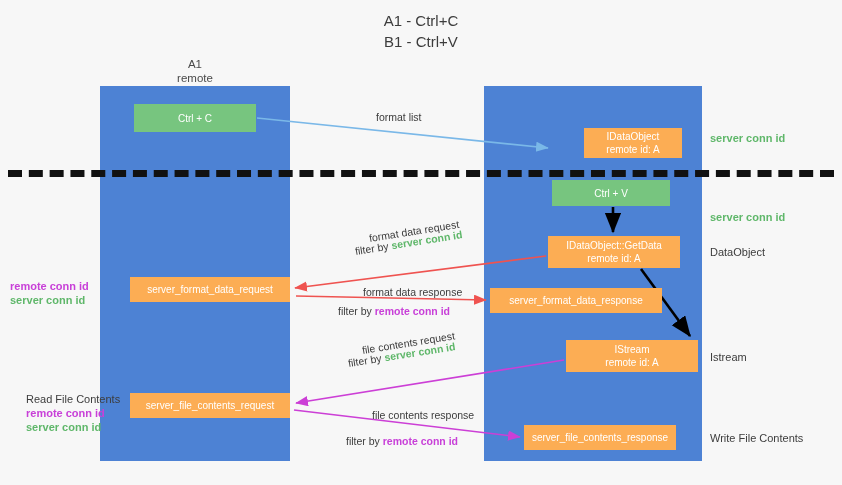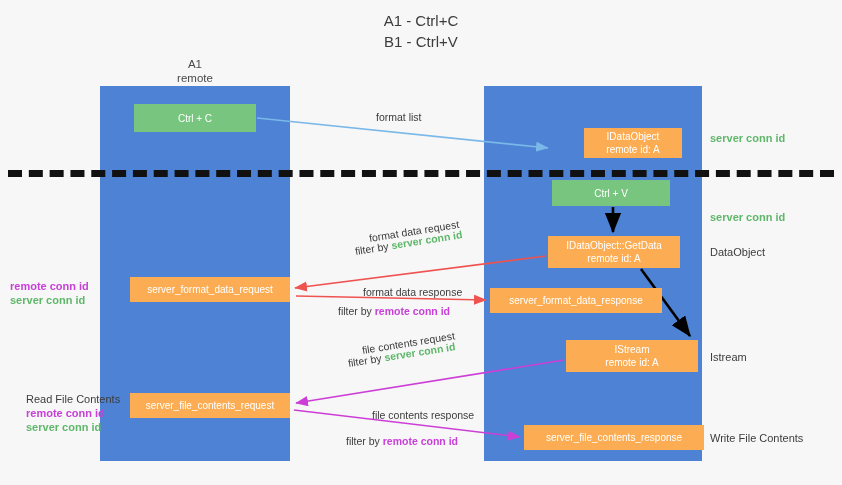--- a/index.html
+++ b/index.html
@@ -56,21 +56,21 @@
   .orange{background:#fcad54;}
 
   #n-ctrlc{left:134px;top:104px;width:122px;height:28px;}
   #n-idataobject{left:552px;top:128px;width:98px;height:30px;margin-left:32px;}
   #n-ctrlv{left:552px;top:180px;width:118px;height:26px;}
   #n-getdata{left:548px;top:236px;width:132px;height:32px;}
   #n-sfdreq{left:130px;top:277px;width:160px;height:25px;}
   #n-sfdresp{left:490px;top:288px;width:172px;height:25px;}
   #n-istream{left:566px;top:340px;width:132px;height:32px;}
   #n-sfcreq{left:130px;top:393px;width:160px;height:25px;}
-  #n-sfcresp{left:524px;top:425px;width:180px;height:25px;}
+  #n-sfcresp{left:524px;top:425px;width:152px;height:25px;}
 
   
   .edge-label{
     font-size:10.5px;line-height:14px;color:#3c3c3c;white-space:nowrap;
   }
   .edge-label .hl-green{color:#5fb76a;font-weight:bold;}
   .edge-label .hl-purple{color:#c840d8;font-weight:bold;}
   .rot-up{transform:rotate(-9deg);transform-origin:left center;}
 
   #lbl-formatlist{left:376px;top:110px;}

